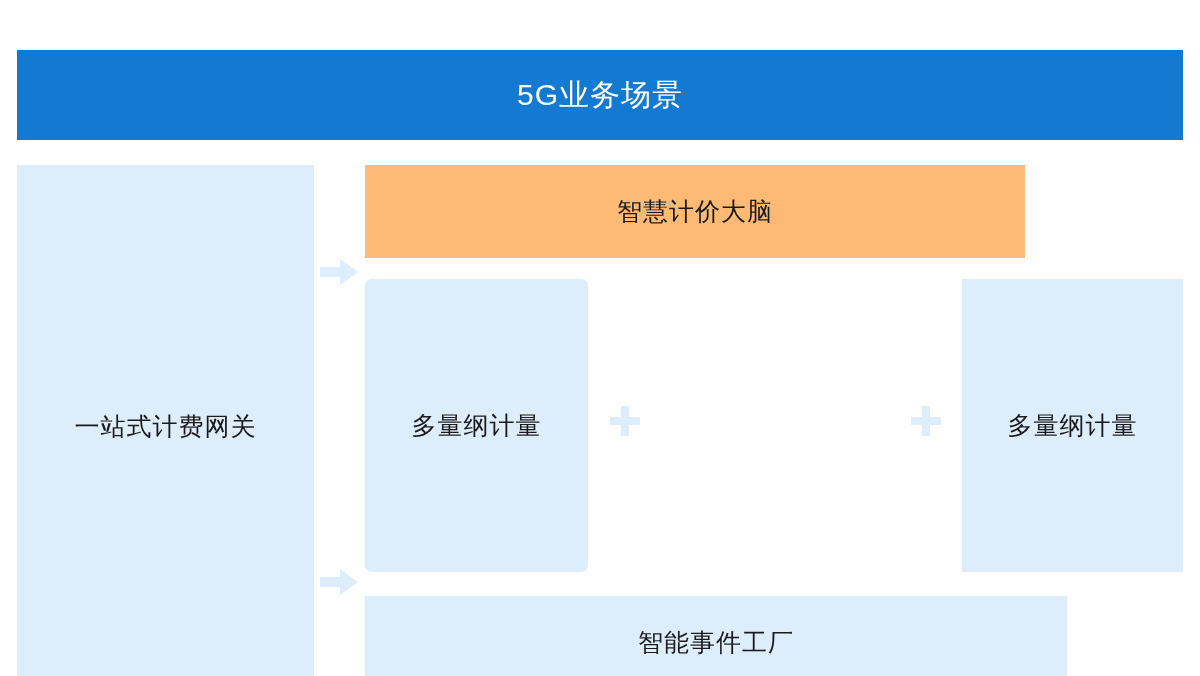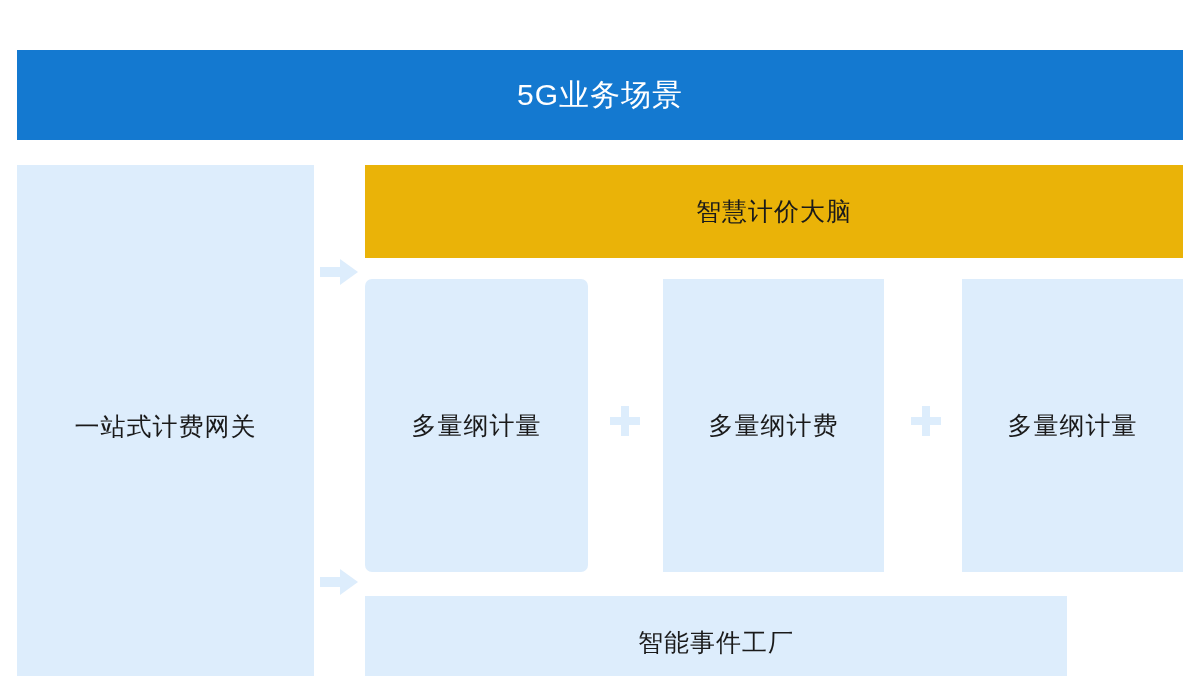--- a/index.html
+++ b/index.html
@@ -72,23 +72,23 @@
   }
   .arrow svg { display: block; }
   .arrow-top { left: 320px; top: 227px; }
   .arrow-bottom { left: 320px; top: 537px; }
 
   
   .brain-box {
     position: absolute;
     left: 365px;
     top: 135px;
-    width: 818px;
+    width: 660px;
     height: 93px;
-    background: #eab308;
+    background: #fdba74;
     display: flex;
     align-items: center;
     justify-content: center;
   }
   .factory-box {
     position: absolute;
     left: 365px;
     top: 566px;
     width: 702px;
     height: 92px;
@@ -169,23 +169,20 @@
     <div class="cap-label">多量纲计量</div>
   </div>
 
   <div class="plus plus-1">
     <svg width="36" height="36" viewBox="0 0 36 36" aria-hidden="true">
       <rect x="14" y="3" width="8" height="30" fill="#DDEDFC"></rect>
       <rect x="3" y="14" width="30" height="8" fill="#DDEDFC"></rect>
     </svg>
   </div>
 
-  <div class="cap-box cap-2">
-    <div class="cap-label">多量纲计费</div>
-  </div>
 
   <div class="plus plus-2">
     <svg width="36" height="36" viewBox="0 0 36 36" aria-hidden="true">
       <rect x="14" y="3" width="8" height="30" fill="#DDEDFC"></rect>
       <rect x="3" y="14" width="30" height="8" fill="#DDEDFC"></rect>
     </svg>
   </div>
 
   <div class="cap-box cap-3">
     <div class="cap-label">多量纲计量</div>

